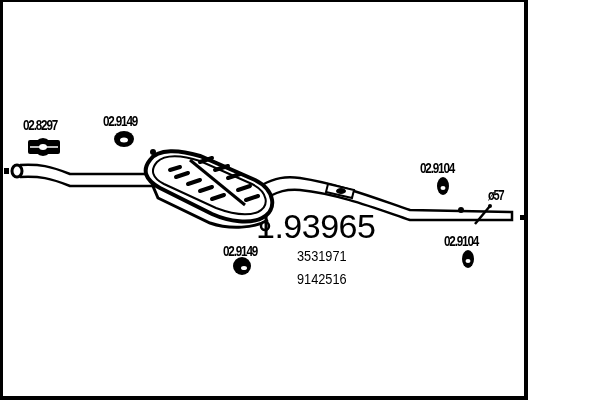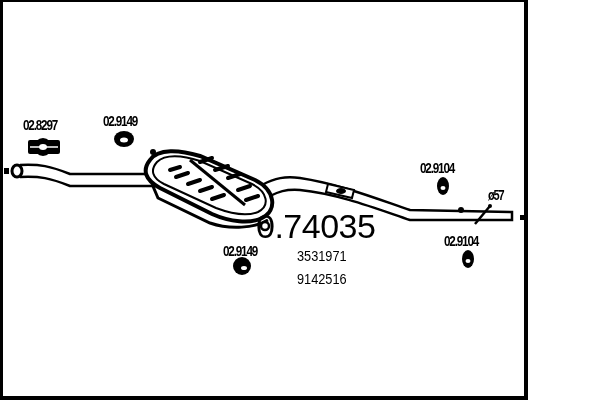--- a/index.html
+++ b/index.html
@@ -91,15 +91,15 @@
   </g>
 </svg>
 
 <div class="lbl" style="left:23px;top:117px;">02.8297</div>
 <div class="lbl" style="left:103px;top:113px;">02.9149</div>
 <div class="lbl" style="left:223px;top:243px;">02.9149</div>
 <div class="lbl" style="left:420px;top:160px;">02.9104</div>
 <div class="lbl" style="left:444px;top:233px;">02.9104</div>
 <div class="lbl" style="left:488px;top:188px;font-size:14px;">ø57</div>
 
-<div class="main-no">0.74035</div>
+<div class="main-no">1.93965</div>
 <div class="ref" style="left:297px;top:248px;">3531971</div>
 <div class="ref" style="left:297px;top:271px;">9142516</div>
 
 </body></html>

